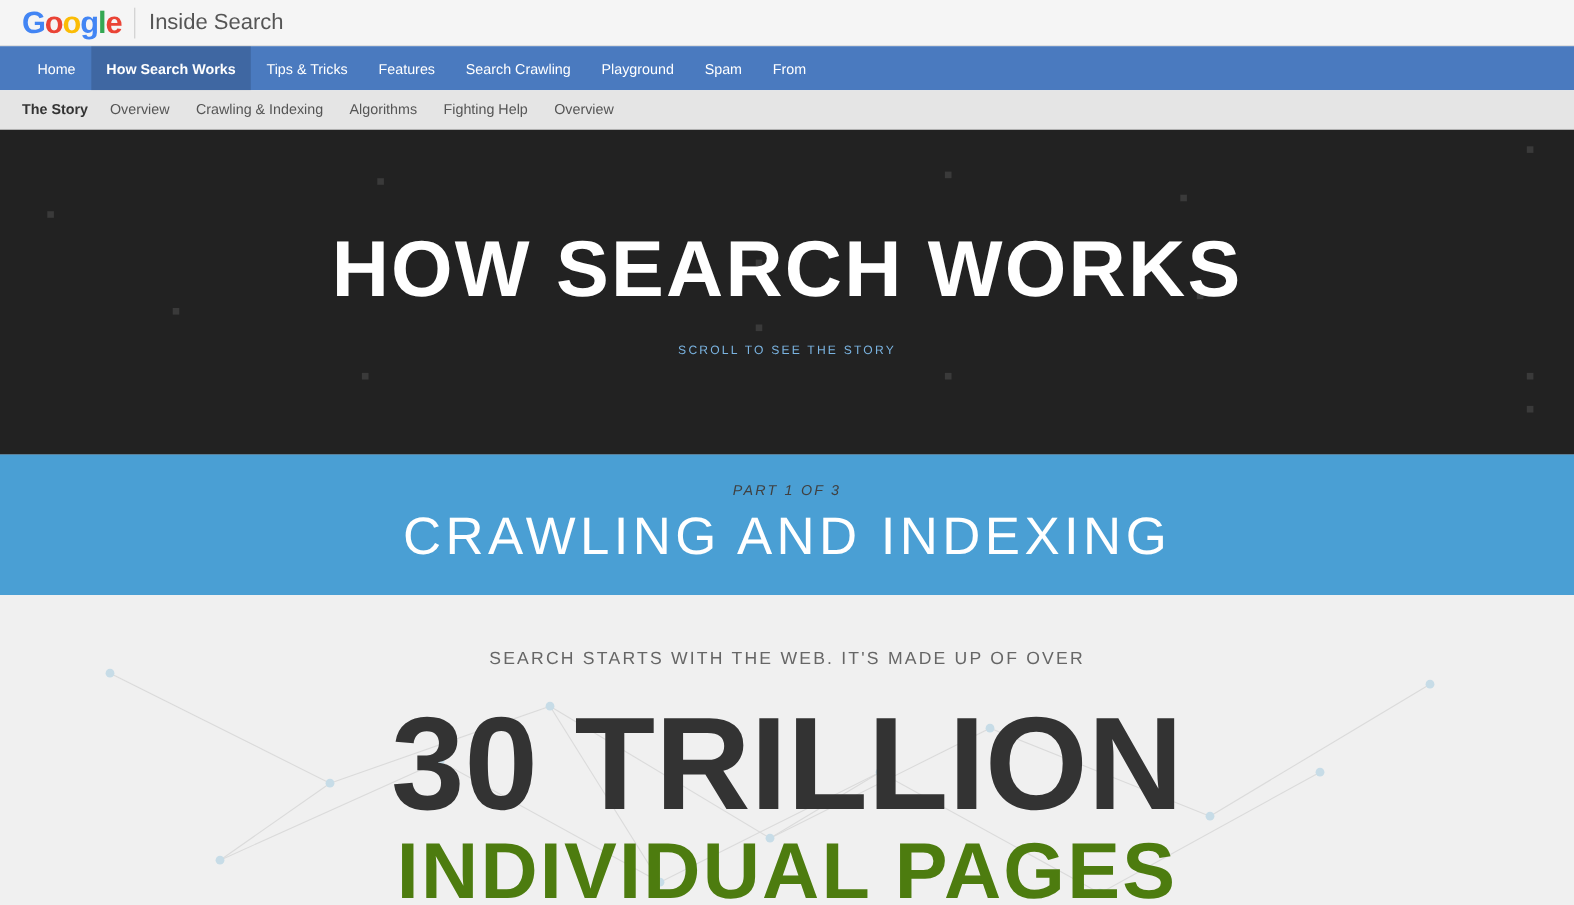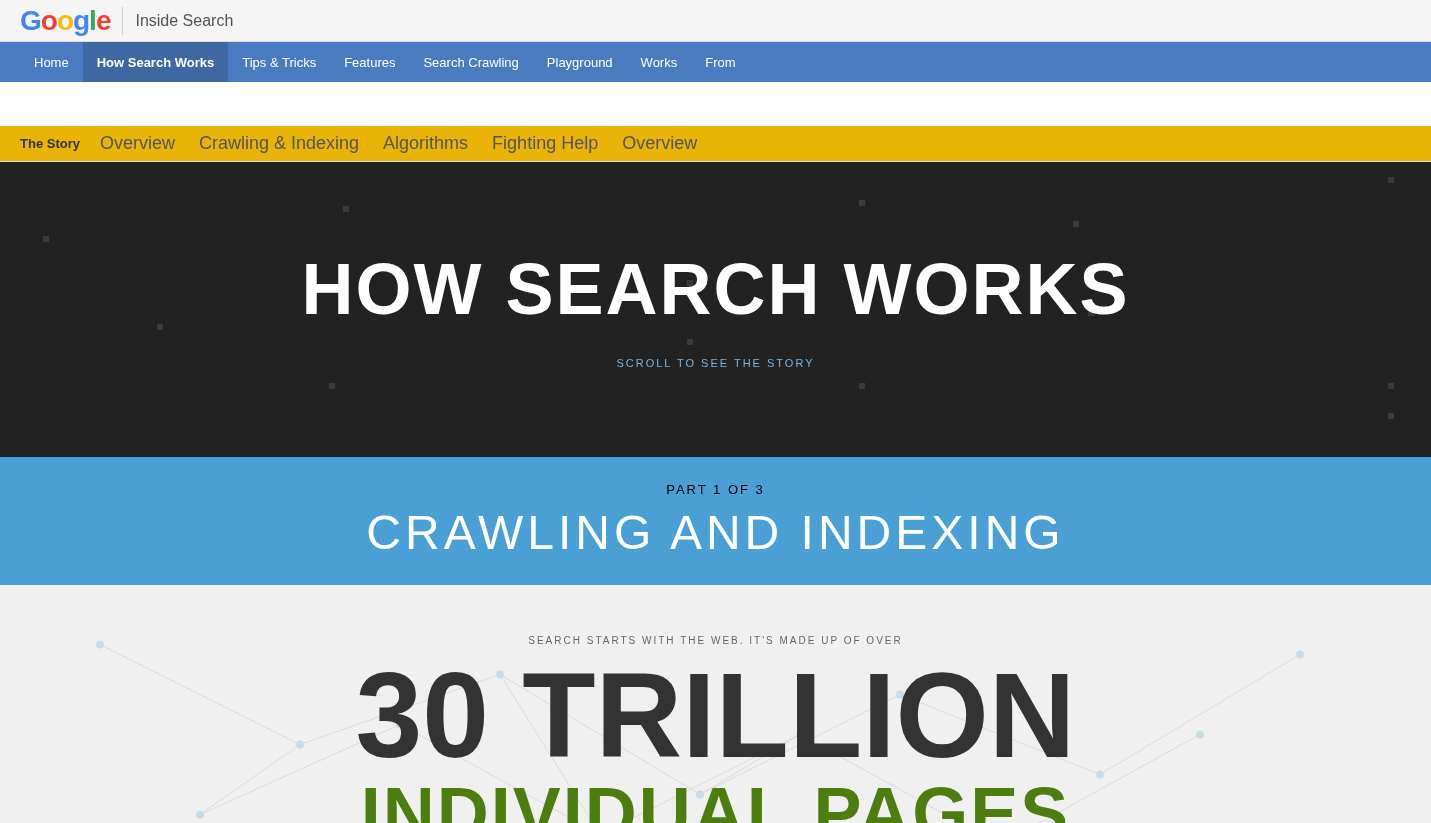--- a/index.html
+++ b/index.html
@@ -26,21 +26,21 @@
     .g-red { color: #EA4335; }
     .g-yellow { color: #FBBC05; }
     .g-green { color: #34A853; }
     #divider {
       width: 1px;
       height: 28px;
       background: #ccc;
       margin-right: 12px;
     }
     #inside-search-title {
-      font-size: 16px;
+      font-size: 20px;
       color: #555;
       font-weight: normal;
     }
 
     
     #main-nav {
       background: #4a7abf;
       display: flex;
       align-items: center;
       padding: 0 20px;
@@ -56,30 +56,29 @@
       align-items: center;
       cursor: pointer;
     }
     .main-nav-item.active {
       background: rgba(0,0,0,0.15);
       font-weight: bold;
     }
 
     
     #sub-nav {
-      background: #eab308;
+      background: #e5e5e5;
       display: flex;
       align-items: center;
       padding: 0 20px;
       height: 36px;
       border-bottom: 1px solid #e0e0e0;
-      margin-top: 44px;
     }
     .sub-nav-item {
-      font-size: 18px;
+      font-size: 13px;
       color: #555;
       text-decoration: none;
       padding: 18px 12px;
       height: 36px;
       display: flex;
       align-items: center;
       cursor: pointer;
     }
     .sub-nav-label {
       font-size: 13px;
@@ -147,24 +146,25 @@
       background: #4a9fd4;
       width: 100%;
       height: 128px;
       display: flex;
       flex-direction: column;
       align-items: center;
       justify-content: center;
     }
     #part-label {
       font-size: 13px;
-      color: #000000;
+      color: #404040;
       letter-spacing: 2px;
       text-transform: uppercase;
       margin-bottom: 8px;
+      font-style: italic;
     }
     #part-title {
       font-size: 48px;
       font-weight: 300;
       color: #fff;
       letter-spacing: 4px;
       text-transform: uppercase;
       font-family: 'Arial', sans-serif;
     }
 
@@ -180,25 +180,25 @@
       padding: 50px 20px;
       position: relative;
       overflow: hidden;
     }
     #content-inner {
       position: relative;
       z-index: 2;
       text-align: center;
     }
     #search-starts-text {
-      font-size: 10px;
+      font-size: 16px;
       color: #666;
       letter-spacing: 2px;
       text-transform: uppercase;
-      margin-bottom: 12px;
+      margin-bottom: 28px;
     }
     #trillion-text {
       font-size: 120px;
       font-weight: 900;
       color: #333;
       line-height: 0.95;
       font-family: 'Arial Black', Arial, sans-serif;
     }
     #individual-pages-text {
       font-size: 72px;
@@ -233,21 +233,21 @@
   <span id="inside-search-title">Inside Search</span>
 </div>
 
 <nav id="main-nav">
   <a class="main-nav-item">Home</a>
   <a class="main-nav-item active">How Search Works</a>
   <a class="main-nav-item">Tips &amp; Tricks</a>
   <a class="main-nav-item">Features</a>
   <a class="main-nav-item">Search Crawling</a>
   <a class="main-nav-item">Playground</a>
-  <a class="main-nav-item">Works</a>
+  <a class="main-nav-item">Spam</a>
   <a class="main-nav-item">From</a>
 </nav>
 
 <nav id="sub-nav">
   <span class="sub-nav-label">The Story</span>
   <a class="sub-nav-item">Overview</a>
   <a class="sub-nav-item">Crawling &amp; Indexing</a>
   <a class="sub-nav-item">Algorithms</a>
   <a class="sub-nav-item">Fighting Help</a>
   <a class="sub-nav-item">Overview</a>

